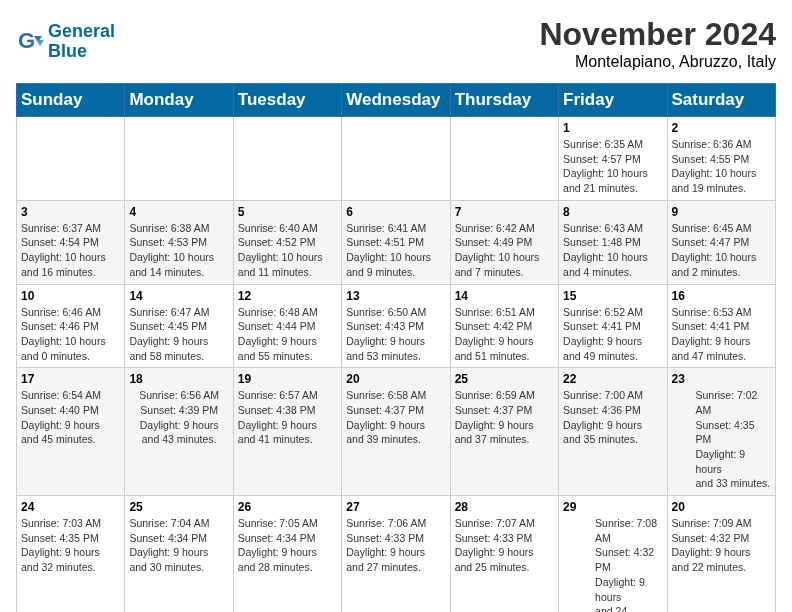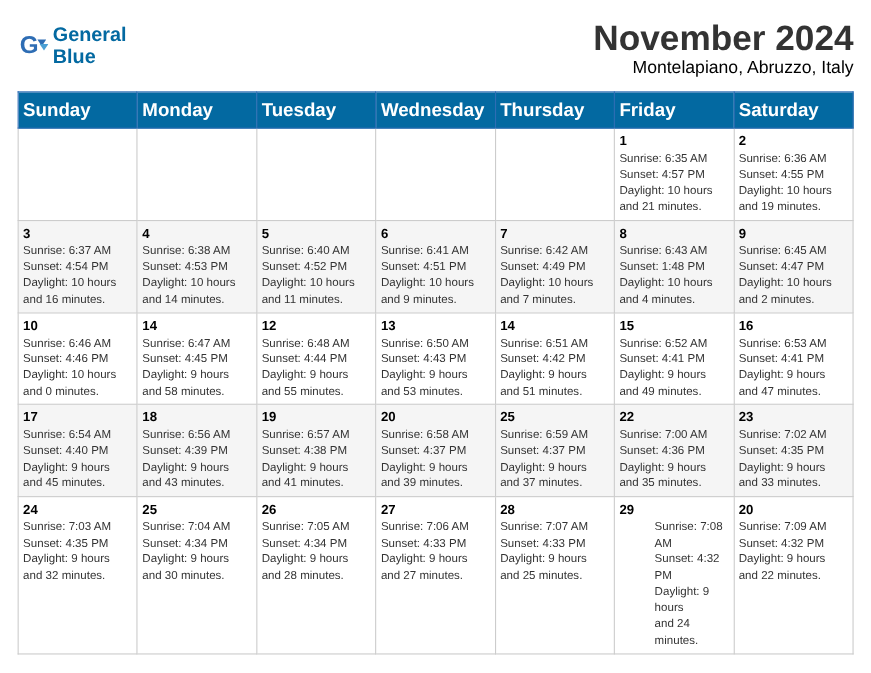--- a/index.html
+++ b/index.html
@@ -244,21 +244,21 @@
       <tr>
         <td>
           <span class="day-num">17</span>
           <div class="day-info" style="white-space: pre-line;">Sunrise: 6:54 AM
 Sunset: 4:40 PM
 Daylight: 9 hours
 and 45 minutes.</div>
         </td>
         <td>
           <span class="day-num">18</span>
-          <div class="day-info" style="white-space: pre-line;">Sunrise: 6:56 AM
+          <div class="day-info" style="white-space: pre-line; text-align: center;">Sunrise: 6:56 AM
 Sunset: 4:39 PM
 Daylight: 9 hours
 and 43 minutes.</div>
         </td>
         <td>
           <span class="day-num">19</span>
           <div class="day-info" style="white-space: pre-line;">Sunrise: 6:57 AM
 Sunset: 4:38 PM
 Daylight: 9 hours
 and 41 minutes.</div>
@@ -279,21 +279,21 @@
         </td>
         <td>
           <span class="day-num">22</span>
           <div class="day-info" style="white-space: pre-line;">Sunrise: 7:00 AM
 Sunset: 4:36 PM
 Daylight: 9 hours
 and 35 minutes.</div>
         </td>
         <td>
           <span class="day-num">23</span>
-          <div class="day-info" style="white-space: pre-line;">Sunrise: 7:02 AM
+          <div class="day-info" style="white-space: pre-line; margin-left: 24px;">Sunrise: 7:02 AM
 Sunset: 4:35 PM
 Daylight: 9 hours
 and 33 minutes.</div>
         </td>
       </tr>
       <tr>
         <td>
           <span class="day-num">24</span>
           <div class="day-info" style="white-space: pre-line;">Sunrise: 7:03 AM
 Sunset: 4:35 PM

